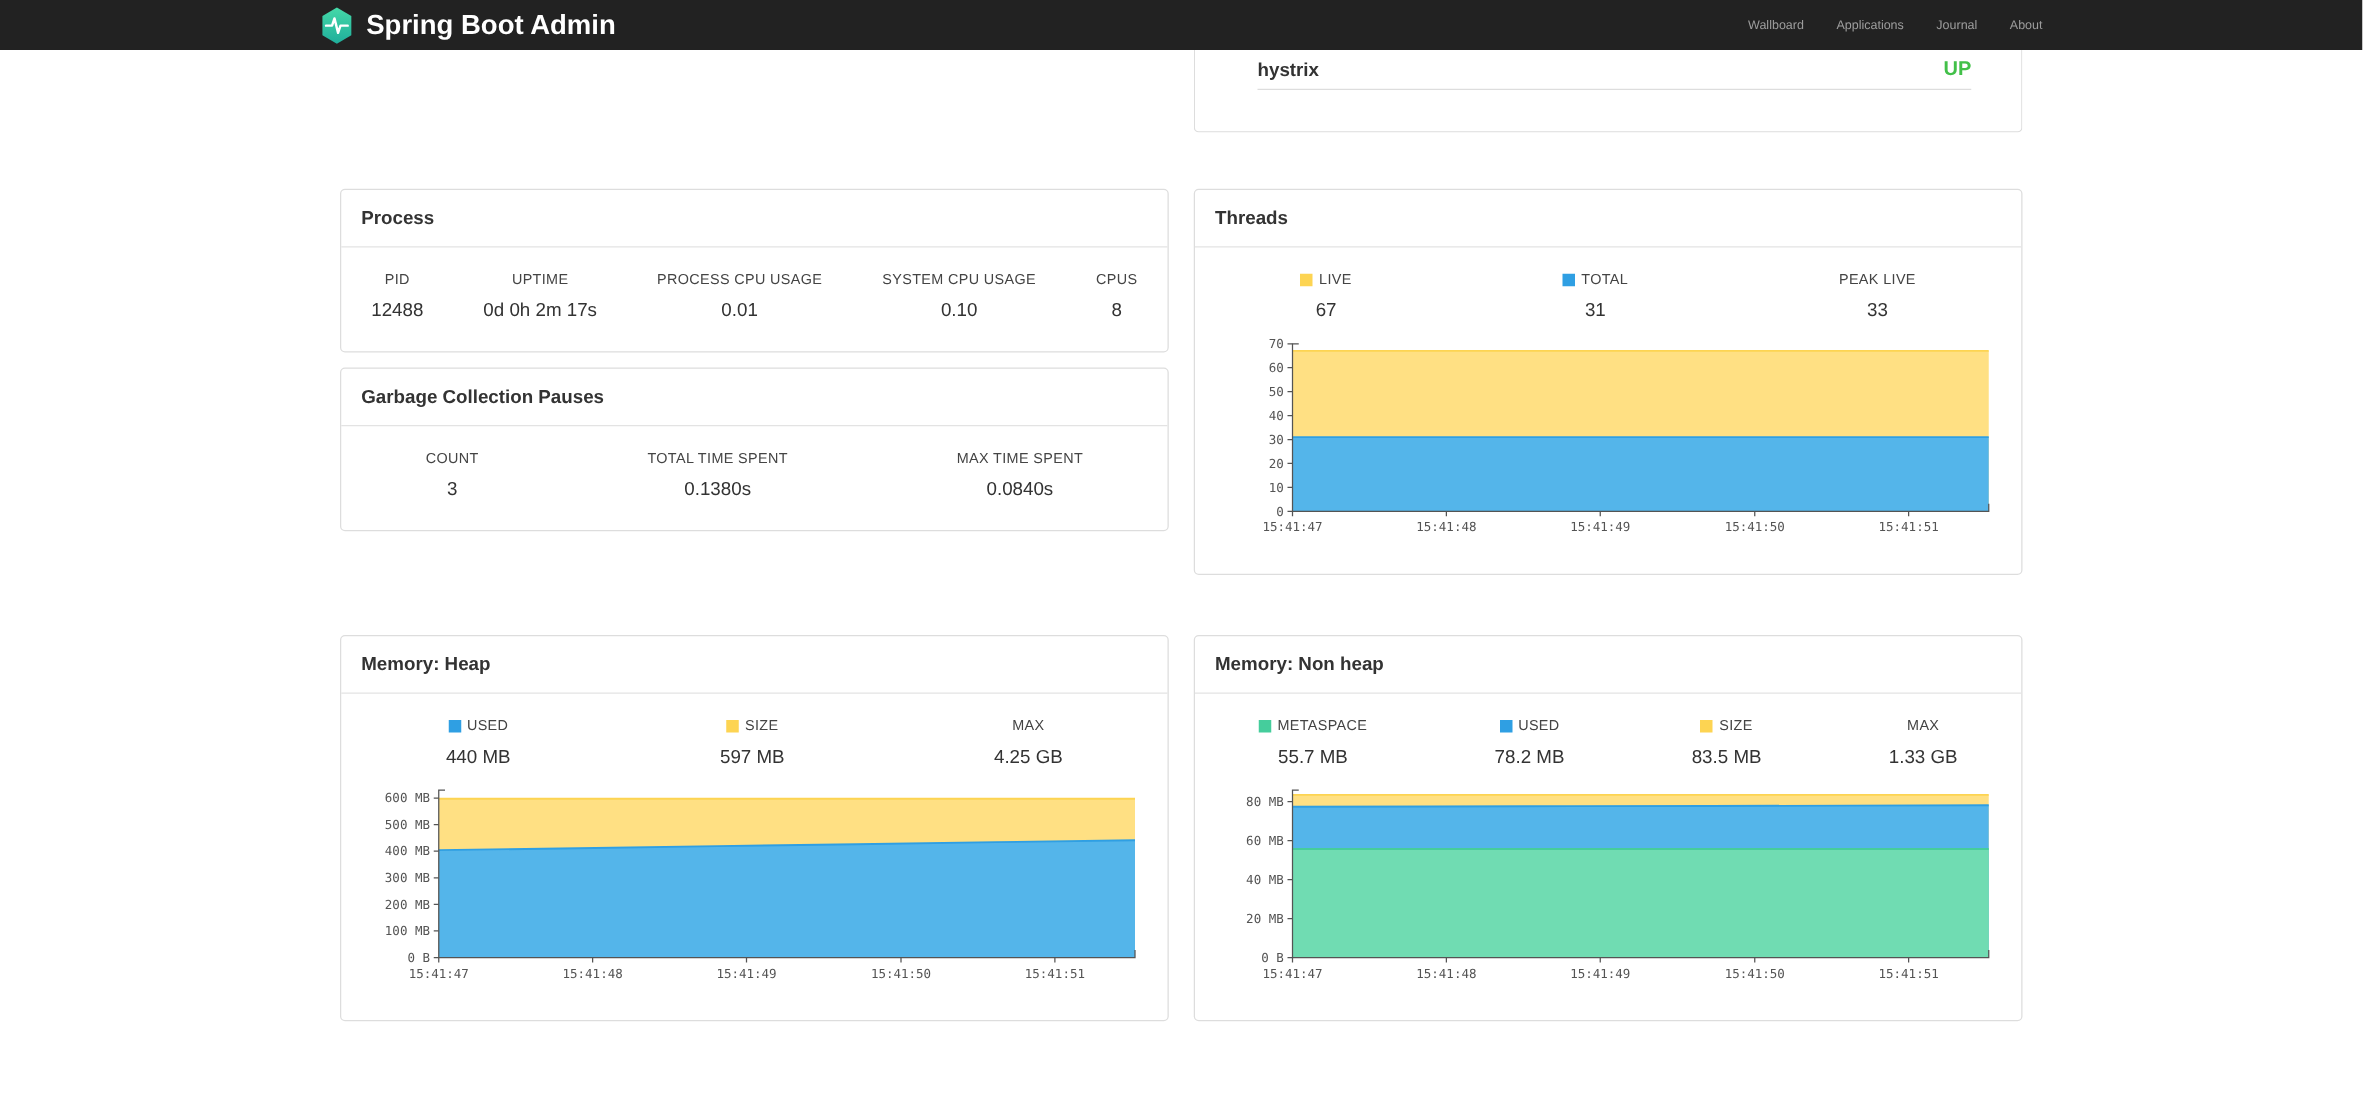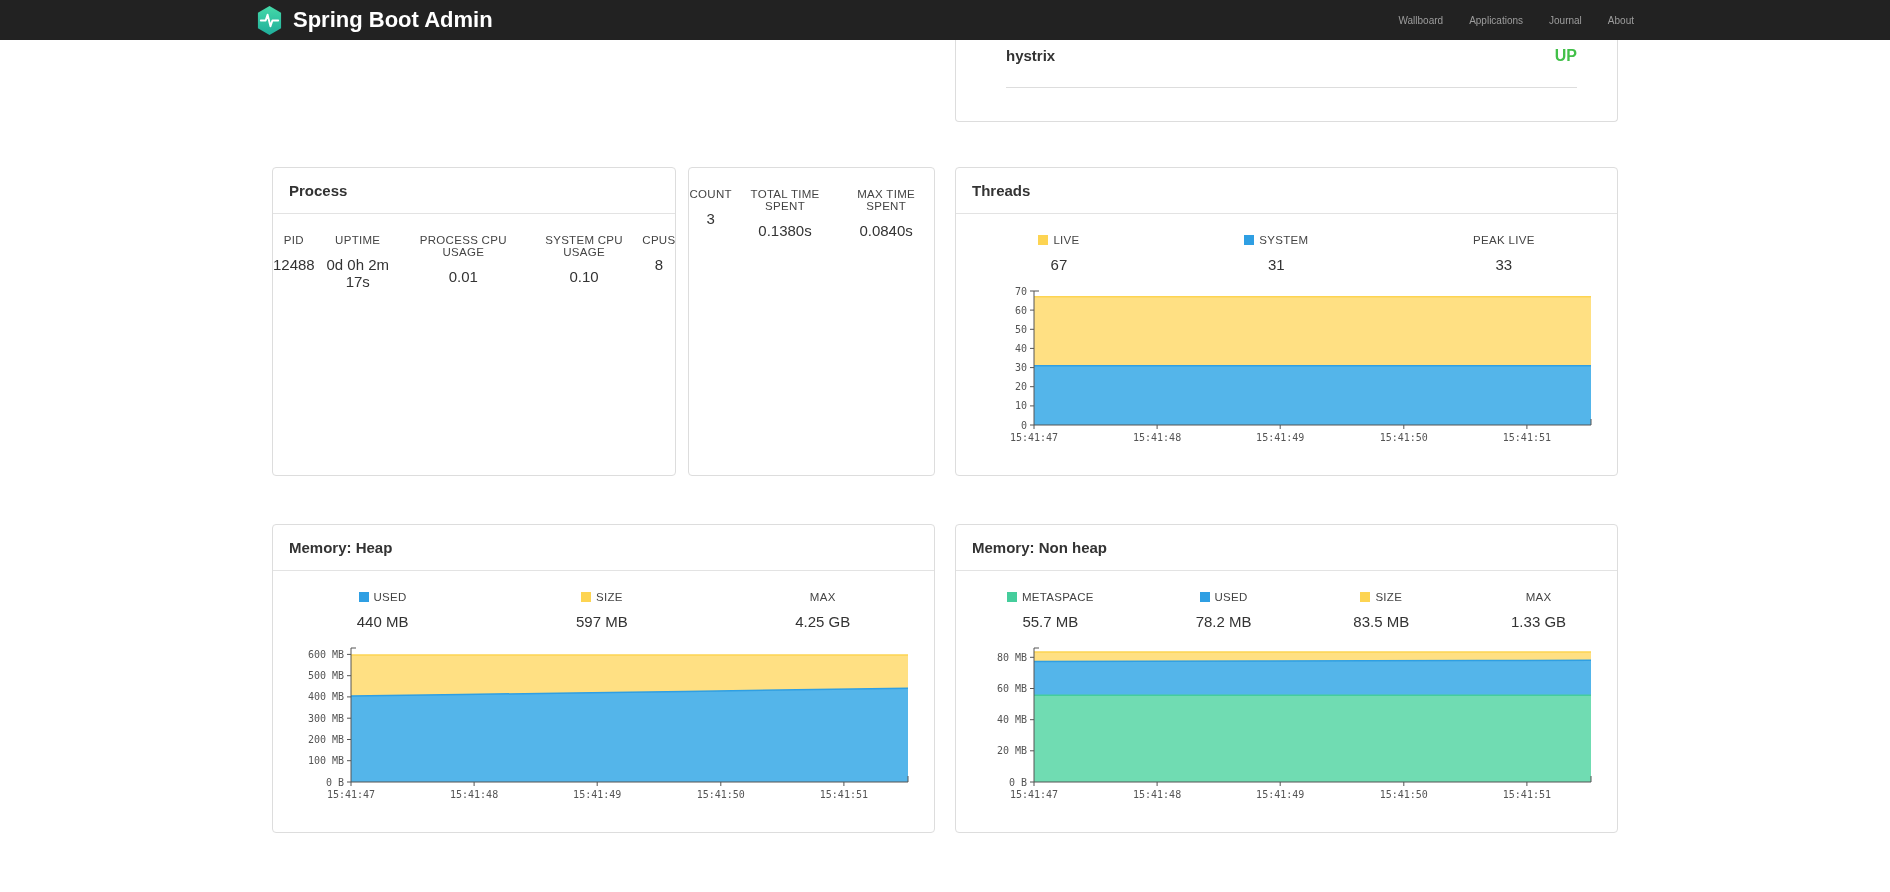--- a/index.html
+++ b/index.html
@@ -10,33 +10,33 @@
   .navbar-inner{width:1378px;margin:0 auto;display:flex;align-items:center}
   .brand{display:flex;align-items:center;gap:10px;color:#fff;font-size:22px;font-weight:700;cursor:pointer}
   .brand svg{display:block}
   .nav-links{margin-left:auto;display:flex;align-items:center}
   .nav-link{color:#9d9d9d;font-size:10px;padding:0 13px;cursor:pointer}
   .nav-link:last-child{padding-right:0}
   
   .container{width:1346px;margin:0 auto}
   .top-row{display:grid;grid-template-columns:663px 663px;column-gap:20px}
   .main-grid{margin-top:45px;display:grid;grid-template-columns:663px 663px;gap:48px 20px}
-  .col-stack{display:flex;gap:12px;align-content:start}
+  .col-stack{display:flex;flex-direction:column;gap:12px;align-content:start}
   
   .card{background:#fff;border:1px solid #ddd;border-radius:4px}
   .card-header{padding:14px 16px;font-size:15px;font-weight:700;color:#333;border-bottom:1px solid #e3e3e3}
   .card-body{padding:20px 0 24px}
   .stats{display:flex;justify-content:space-around;text-align:center}
   .stat-label{font-size:11.5px;color:#444;letter-spacing:.3px;display:flex;align-items:center;justify-content:center;gap:5px}
   .stat-value{font-size:15px;color:#333;margin-top:10px}
   .swatch{width:10px;height:10px;display:inline-block}
   
   .app-card{border-top:none;border-radius:0 0 4px 4px}
-  .app-row{display:flex;justify-content:space-between;
-    margin:0 40px 0 50px;padding:7px 0 22px;border-bottom:1px solid #ddd;cursor:pointer}
+  .app-row{display:flex;justify-content:space-between;align-items:center;
+    margin:0 40px 0 50px;padding:7px 0 6px;border-bottom:1px solid #ddd;cursor:pointer}
   .app-name{font-size:15px;font-weight:700;color:#333}
   .app-status{font-size:16px;font-weight:700}
   .app-pad{height:33px}
   
   .chart{display:block;margin:10px auto 0}
   .chart text{font:10px "DejaVu Sans Mono",monospace;fill:#545454}
 </style>
 </head>
 <body>
 
@@ -112,20 +112,21 @@
             <div class="stat-label">
                 <span>CPUS</span>
               </div>
             <div class="stat-value">8</div>
           </div>
         </div>
       </div>
     </div>
 
     <div class="card">
+      <div class="card-header">Garbage Collection Pauses</div>
       <div class="card-body">
         <div class="stats">
           <div class="stat">
             <div class="stat-label">
                 <span>COUNT</span>
               </div>
             <div class="stat-value">3</div>
           </div>
           <div class="stat">
             <div class="stat-label">
@@ -151,21 +152,21 @@
         <div class="stat">
           <div class="stat-label">
             <span class="swatch" style="background: rgb(253, 212, 82);"></span>
             <span>LIVE</span>
           </div>
           <div class="stat-value">67</div>
         </div>
         <div class="stat">
           <div class="stat-label">
             <span class="swatch" style="background: rgb(47, 159, 227);"></span>
-            <span>SYSTEM</span>
+            <span>TOTAL</span>
           </div>
           <div class="stat-value">31</div>
         </div>
         <div class="stat">
           <div class="stat-label">
             <span>PEAK LIVE</span>
           </div>
           <div class="stat-value">33</div>
         </div>
       </div>

